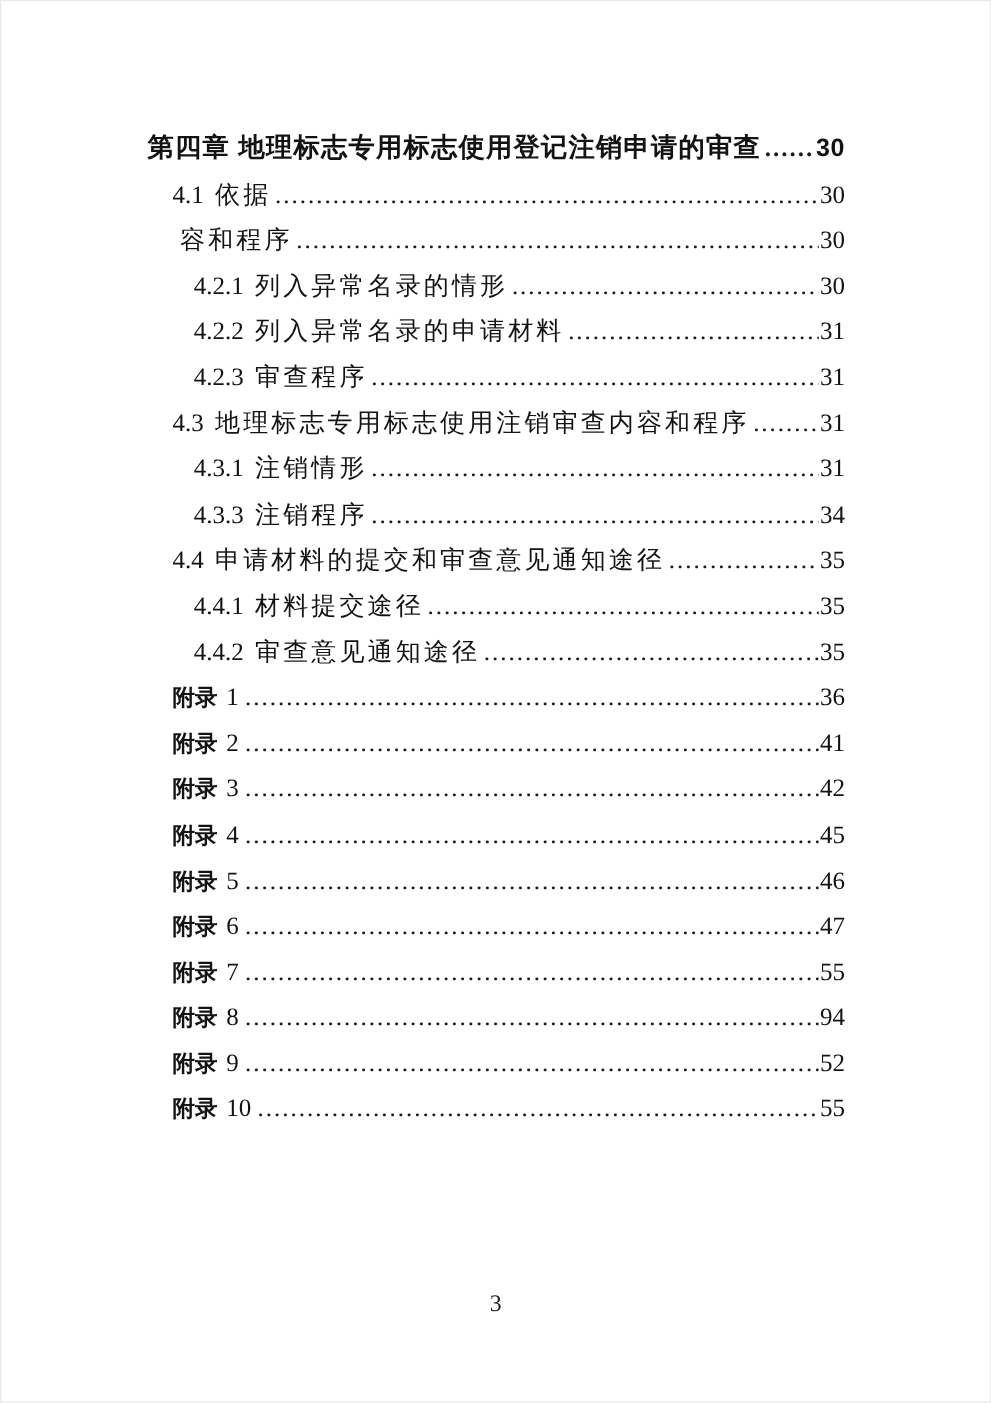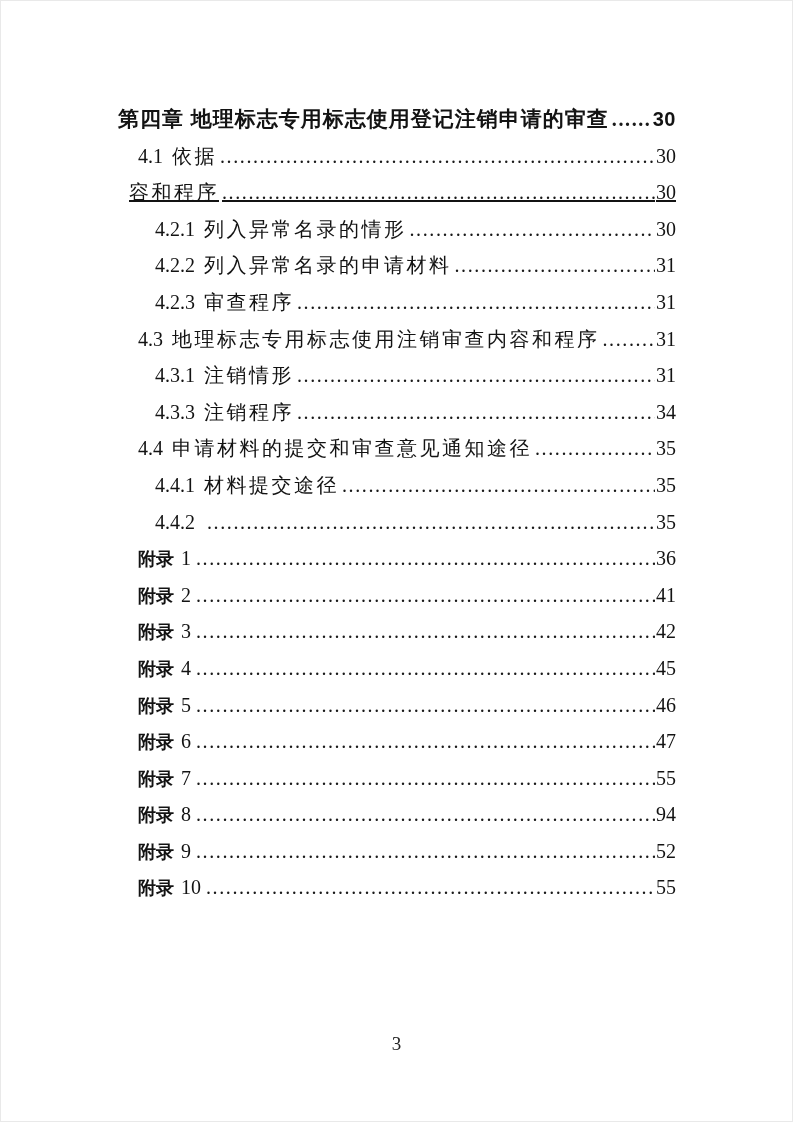--- a/index.html
+++ b/index.html
@@ -19,21 +19,21 @@
     font-family:"Liberation Sans","DejaVu Sans",sans-serif;
     font-weight:700;font-size:21px;letter-spacing:0.5px;
   }
   
   .prefix-app{
     font-family:"Liberation Sans","DejaVu Sans",sans-serif;
     font-weight:700;font-size:18px;
   }
   .lvl1{margin-left:20px;justify-content:flex-end;}
   .lvl2{margin-left:37px;}
-  .cont{margin-left:11px;text-decoration:underline;}
+  .cont{margin-left:26px;}
   .num{margin-right:9px;}
   .app .num{margin-left:7px;margin-right:2px;font-size:20px;}
   .title{letter-spacing:2.5px;}
   .chapter .prefix{letter-spacing:1px;}
   
   .dots{
     flex:1 1 auto;overflow:hidden;white-space:nowrap;
     margin-left:3px;margin-right:1px;min-width:0;
   }
   .dots::after{
@@ -130,20 +130,21 @@
 
   <div class="toc-row lvl2">
     <span class="num">4.4.1</span>
     <span class="title">材料提交途径</span>
     <span class="dots"></span>
     <span class="page">35</span>
   </div>
 
   <div class="toc-row lvl2">
     <span class="num">4.4.2</span>
+    <span class="title">审查意见通知途径</span>
     <span class="dots"></span>
     <span class="page">35</span>
   </div>
 
   <div class="toc-row lvl1 app">
     <span class="prefix-app">附录</span>
     <span class="num">1</span>
     <span class="dots"></span>
     <span class="page">36</span>
   </div>

